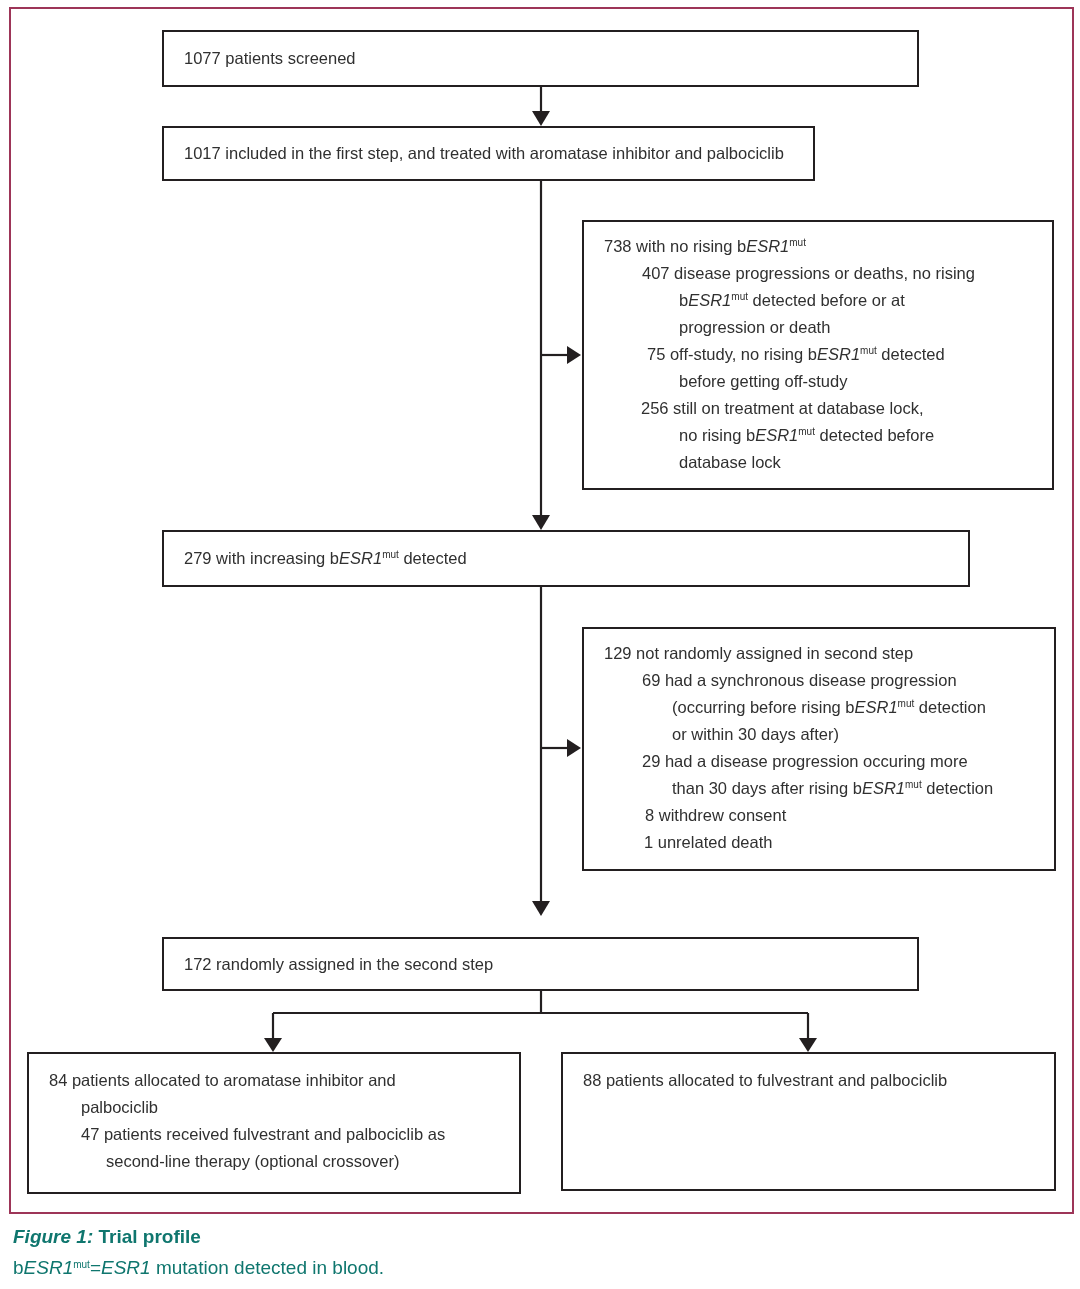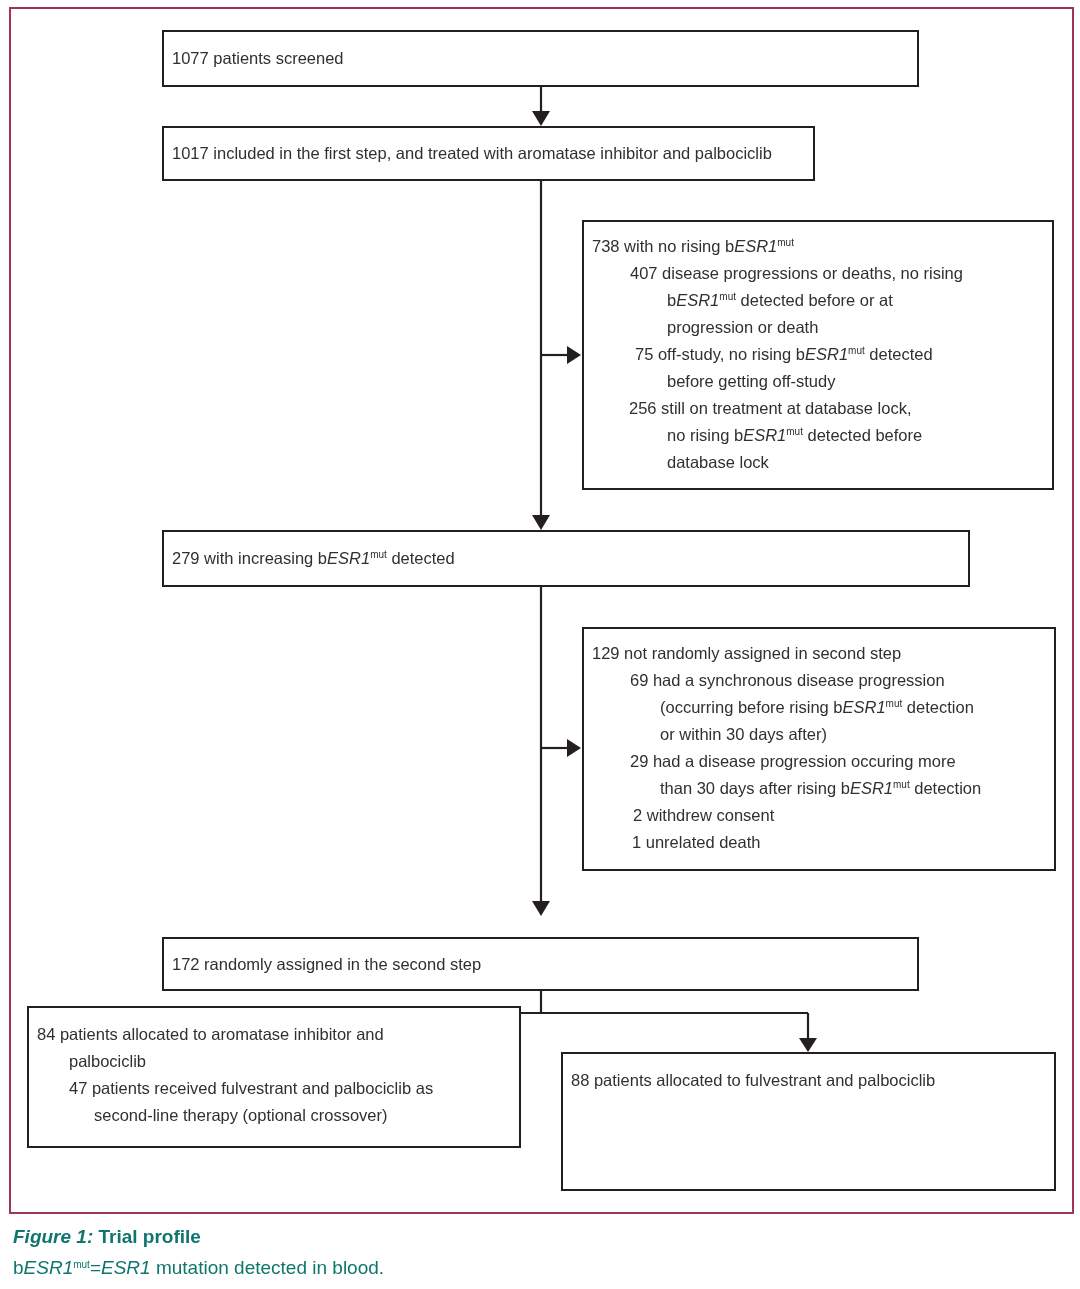--- a/index.html
+++ b/index.html
@@ -11,37 +11,37 @@
   .frame{
     position:absolute;left:9px;top:7px;width:1065px;height:1207px;
     border:2.5px solid var(--frame,#9d3558);box-sizing:border-box;background:transparent;
   }
   .connectors{position:absolute;left:0;top:0;width:1080px;height:1289px;color:var(--connector,#231f20);}
   .box{
     position:absolute;background:#fff;box-sizing:border-box;
     border:2px solid var(--box_border,#231f20);
     font-size:16.5px;line-height:27px;color:var(--text,#303030);
   }
-  .box .content{padding-left:8px;padding-right:8px;}
+  .box .content{padding-left:20px;padding-right:8px;}
   .box.single{display:flex;align-items:center;}
   .box.multi .content{padding-top:11px;}
   .box.toppad .content{padding-top:13px;}
   .tline{white-space:nowrap;}
   .st-i{font-style:italic;}
   .st-b{font-weight:bold;}
   .st-bi{font-weight:bold;font-style:italic;}
   .st-sup{font-size:10px;vertical-align:6px;line-height:0;letter-spacing:0;}
   
   #box-screened{left:162px;top:30px;width:757px;height:57px;}
   #box-first-step{left:162px;top:126px;width:653px;height:55px;}
   #box-no-rising{left:582px;top:220px;width:472px;height:270px;}
   #box-increasing{left:162px;top:530px;width:808px;height:57px;}
   #box-not-randomized{left:582px;top:627px;width:474px;height:244px;}
   #box-randomized{left:162px;top:916px;width:757px;height:54px;margin-top:21px;}
-  #box-ai-palbociclib{left:27px;top:1006px;width:494px;height:142px;}
+  #box-ai-palbociclib{left:27px;top:1052px;width:494px;height:142px;}
   #box-fulvestrant{left:561px;top:1052px;width:495px;height:139px;}
   .caption{position:absolute;left:13px;top:1221px;color:#0f766e;}
   .cap-line1{font-size:19px;line-height:31px;font-weight:bold;}
   .cap-line2{font-size:19px;line-height:31px;}
 </style>
 </head>
 <body>
 
 <div class="frame"></div>
 
@@ -113,21 +113,21 @@
 </div>
 
 <div class="box multi" id="box-not-randomized">
   <div class="content">
       <div class="tline">129 not randomly assigned in second step</div>
       <div class="tline" style="padding-left: 38px;">69 had a synchronous disease progression</div>
       <div class="tline" style="padding-left: 68px;">(occurring before rising b<span class="st-i">ESR1</span><span class="st-sup">mut</span> detection</div>
       <div class="tline" style="padding-left: 68px;">or within 30 days after)</div>
       <div class="tline" style="padding-left: 38px;">29 had a disease progression occuring more</div>
       <div class="tline" style="padding-left: 68px;">than 30 days after rising b<span class="st-i">ESR1</span><span class="st-sup">mut</span> detection</div>
-      <div class="tline" style="padding-left: 41px;">2 withdrew consent</div>
+      <div class="tline" style="padding-left: 41px;">8 withdrew consent</div>
       <div class="tline" style="padding-left: 40px;">1 unrelated death</div>
     </div>
 </div>
 
 <div class="box single" id="box-randomized">
   <div class="content">
       <div class="tline">172 randomly assigned in the second step</div>
     </div>
 </div>
 

